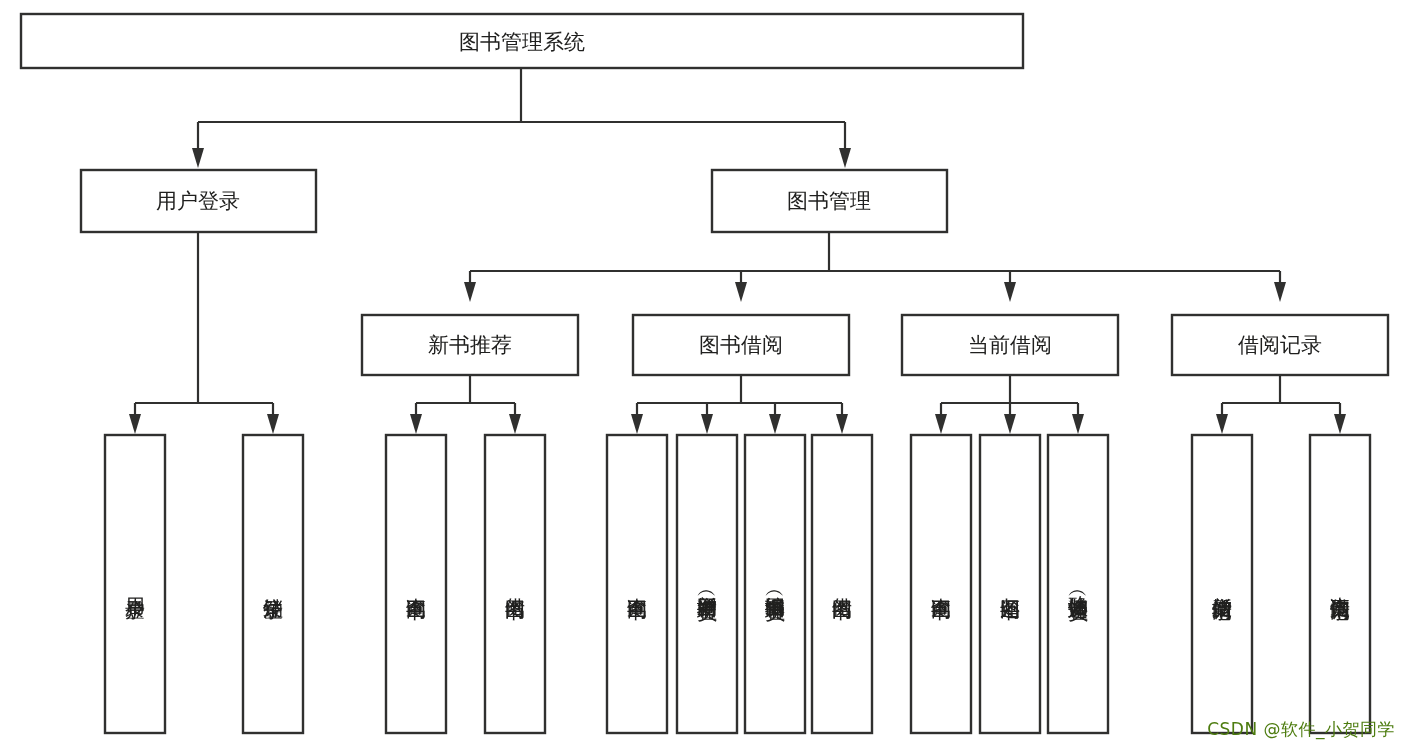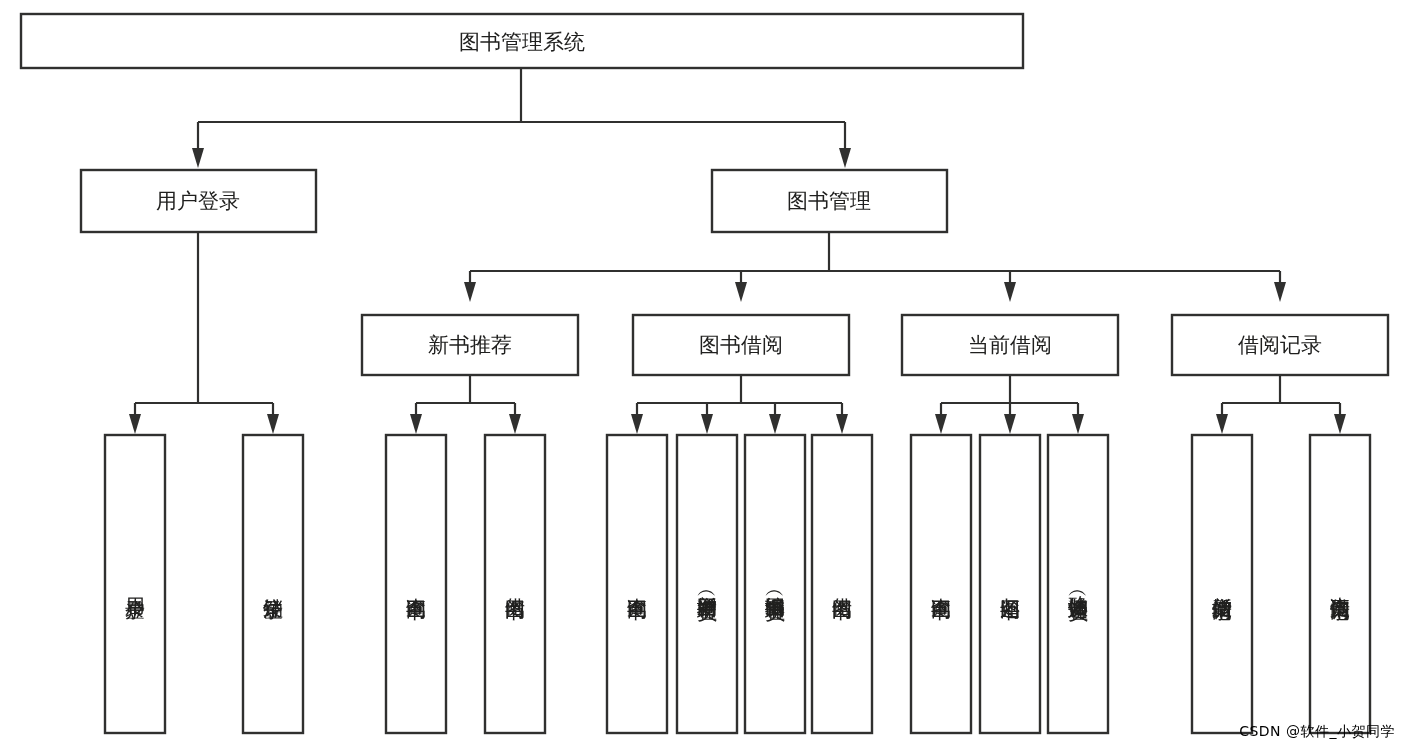--- a/index.html
+++ b/index.html
@@ -55,22 +55,22 @@
     fill: none;
   }
   .arrow-head {
     fill: #30302f;
     stroke: none;
   }
   #watermark {
     position: absolute;
     right: 10px;
     bottom: 6px;
-    font-size: 14px;
-    color: #000000;
+    font-size: 17px;
+    color: #4d7c0f;
     font-family: "DejaVu Sans", "Liberation Sans", sans-serif;
     letter-spacing: 0.5px;
     white-space: nowrap;
   }
 </style>
 </head>
 <body>
 
 <svg id="diagram-root" viewBox="0 0 1405 747" xmlns="http://www.w3.org/2000/svg">
 

